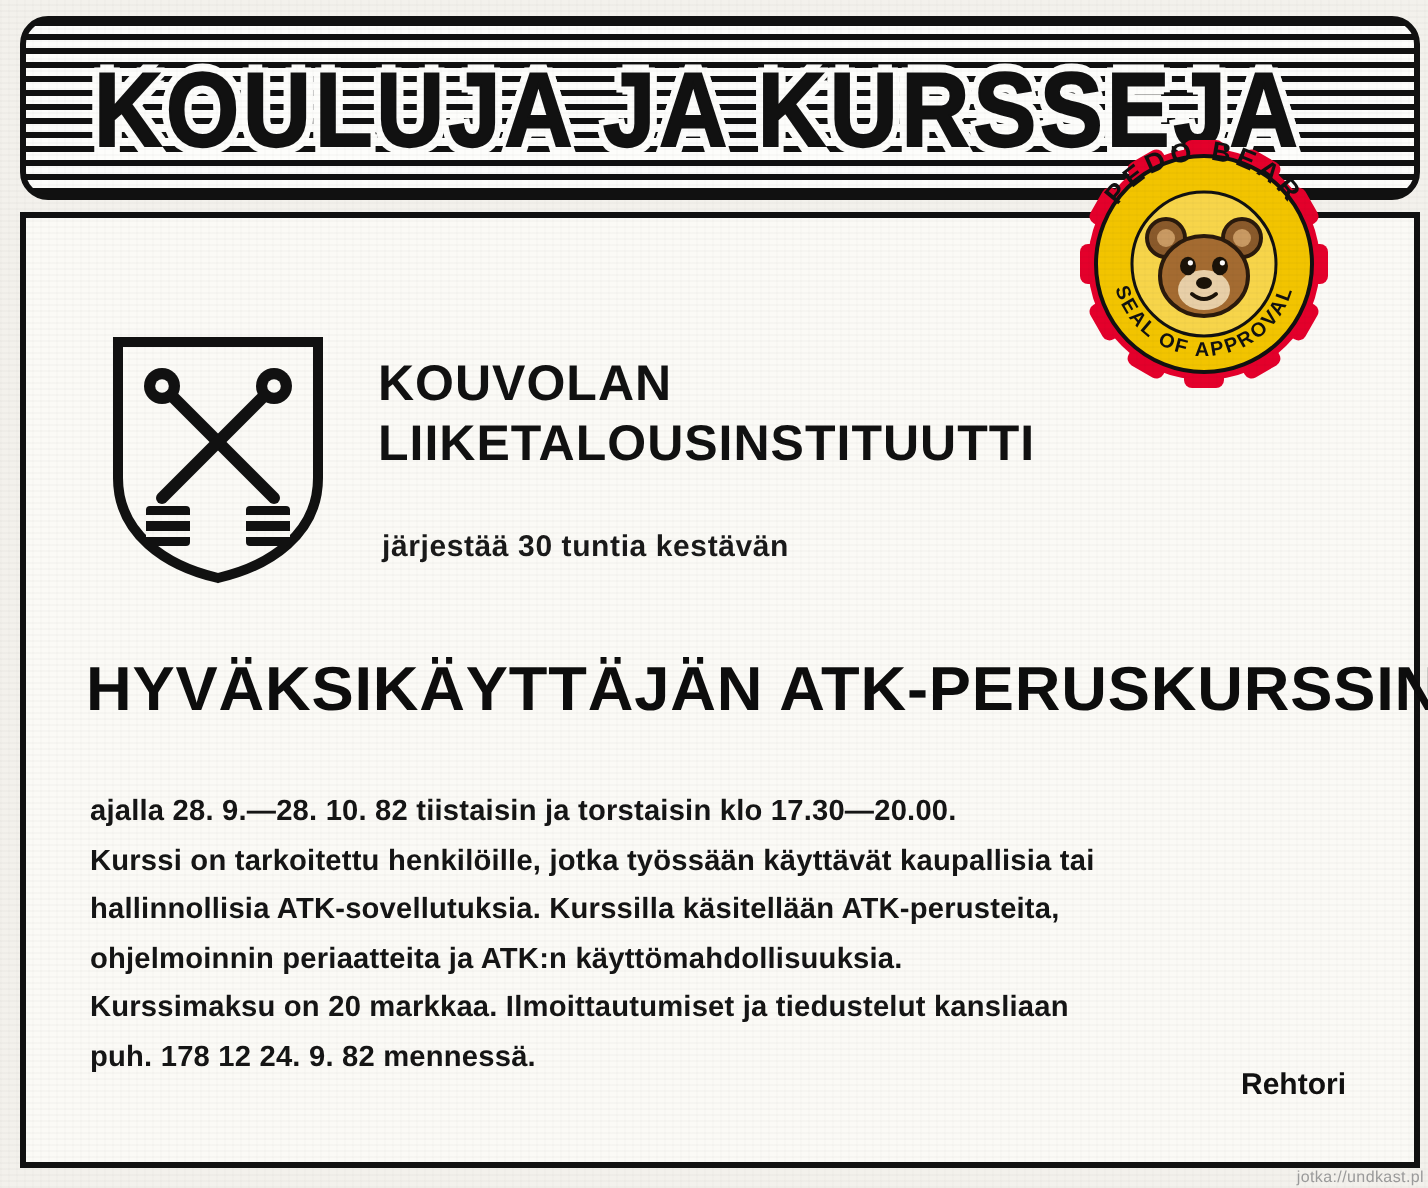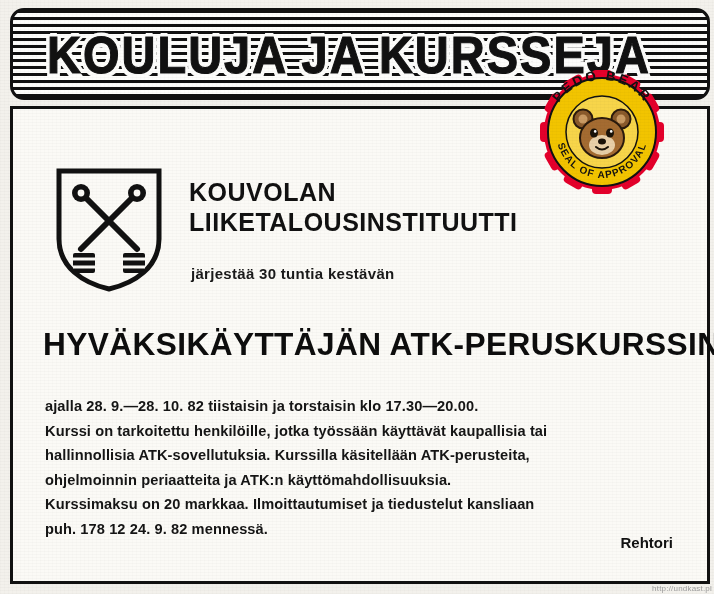--- a/index.html
+++ b/index.html
@@ -274,14 +274,14 @@
         <textPath href="#arcTop" startOffset="50%" text-anchor="middle">PEDO BEAR</textPath>
       </text>
       <text font-family="'Liberation Sans', sans-serif" font-size="10" font-weight="bold" fill="#111" letter-spacing="1.2">
         <textPath href="#arcBottom" startOffset="50%" text-anchor="middle">SEAL OF APPROVAL</textPath>
       </text>
     </svg>
   </div>
 
   <div id="paper-noise"></div>
 
-  <div id="watermark">http://undkast.pl</div>
+  <div id="watermark">jotka://undkast.pl</div>
 </div>
 
 </body></html>

